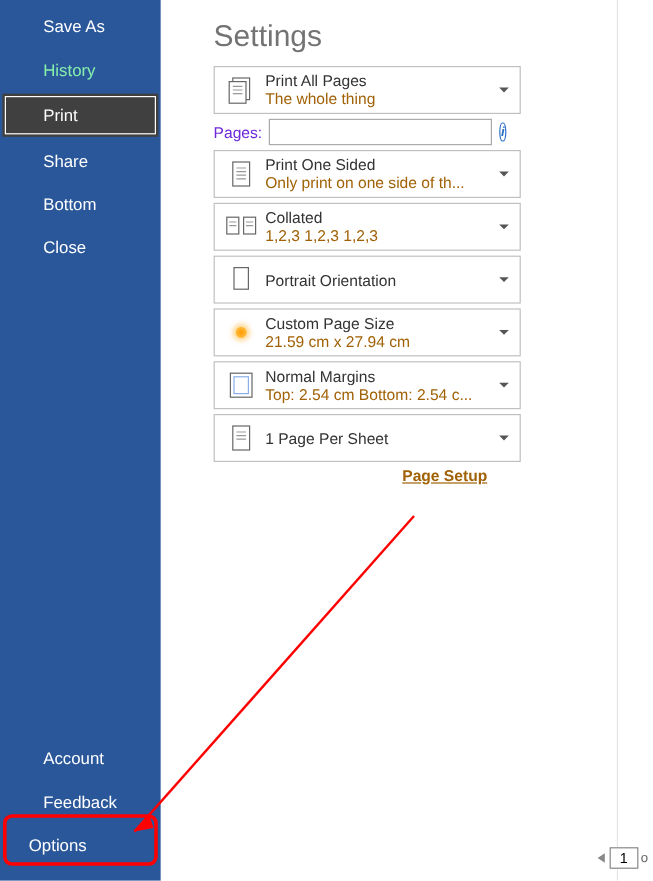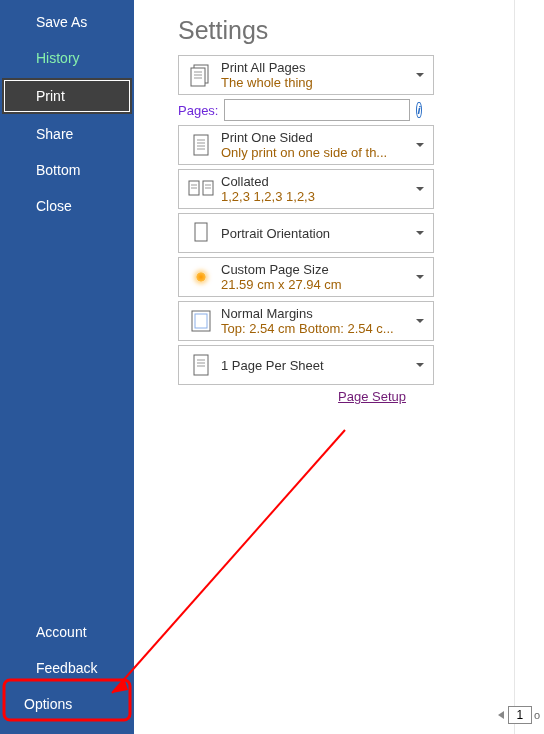--- a/index.html
+++ b/index.html
@@ -124,24 +124,25 @@
     font-weight: bold;
     font-style: italic;
     cursor: pointer;
   }
   .pagesetup {
     width: 228px;
     text-align: right;
     margin-top: 4px;
   }
   .pagesetup a {
-    color: #701a75;
+    color: #a16207;
     text-decoration: underline;
     font-size: 13px;
     cursor: pointer;
+    font-weight: bold;
   }
   
   svg { display: block; }
   
   .preview-strip {
     width: 30px;
     background: #fff;
     border-left: 1px solid #e6e6e6;
     position: relative;
   }

